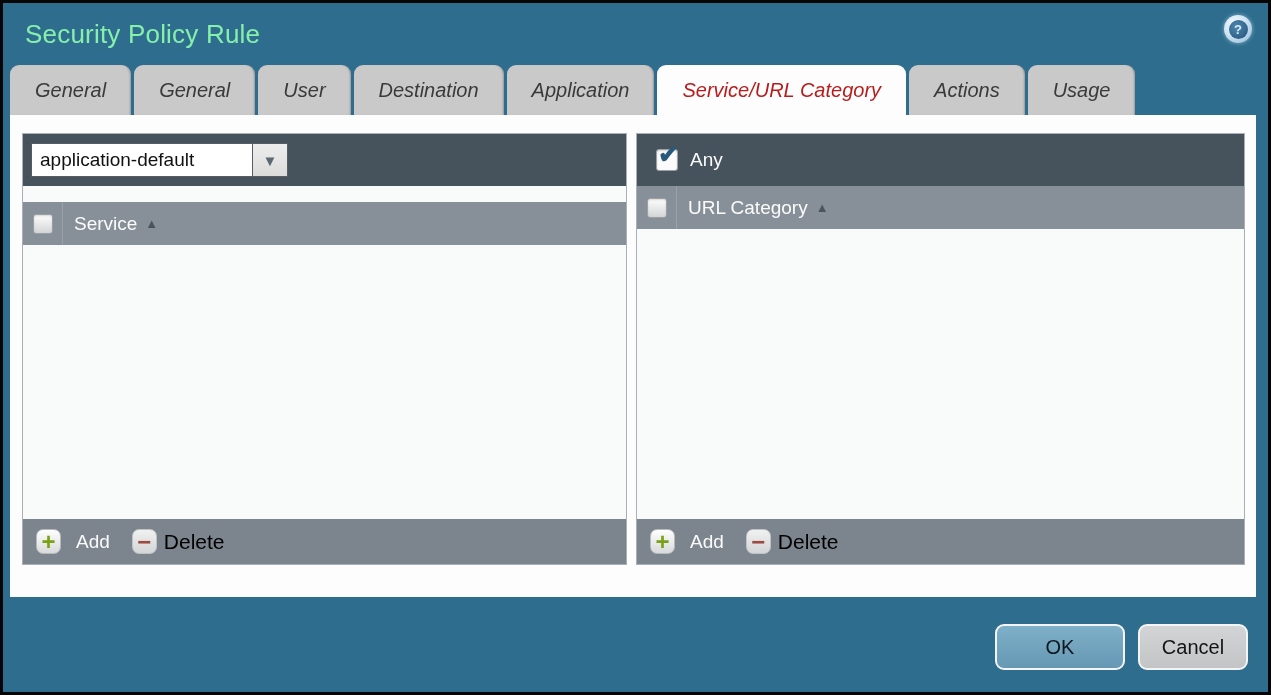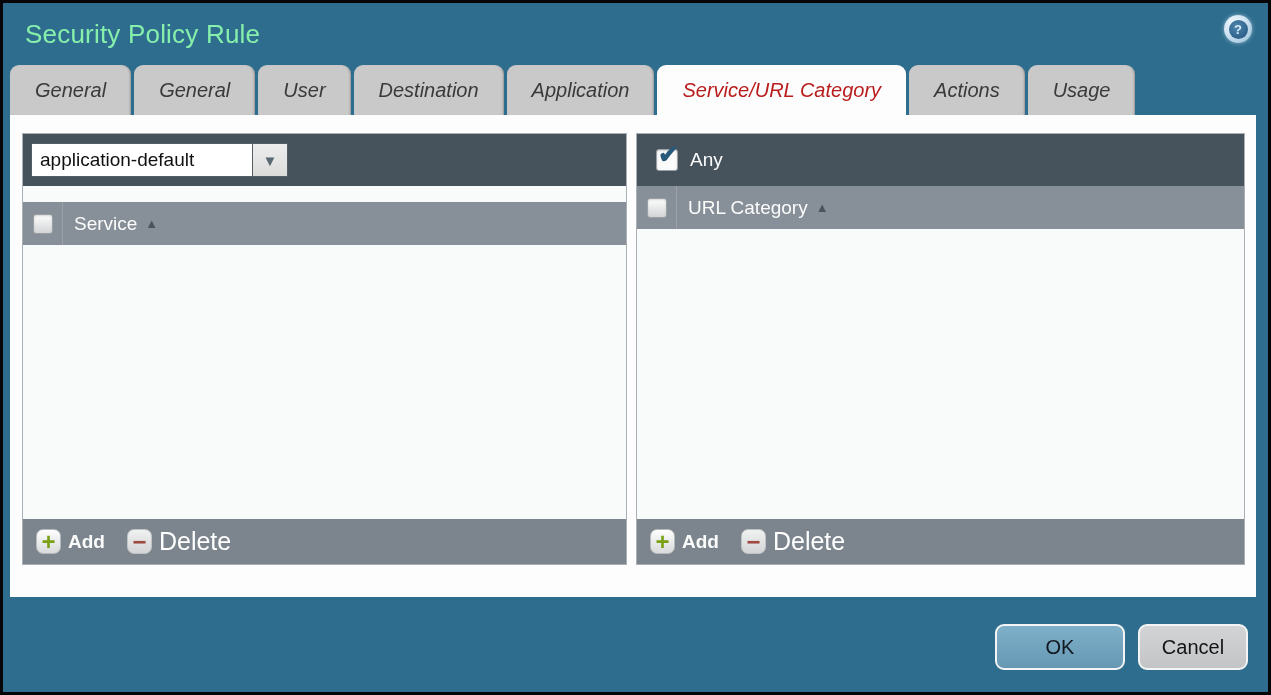--- a/index.html
+++ b/index.html
@@ -187,28 +187,28 @@
     background: linear-gradient(#fefefe, #d8dadb);
     display: flex; align-items: center; justify-content: center;
     font-weight: bold;
     line-height: 1;
   }
   .add-btn, .del-btn {
     display: flex; align-items: center;
     cursor: pointer;
   }
   .add-btn .icon-sq { color: #7ba117; font-size: 24px; }
-  .add-btn .lbl { color: #fbfbfb; font-size: 19px; margin-left: 7px; font-weight: bold; }
+  .add-btn .lbl { color: #fbfbfb; font-size: 19px; margin-left: 15px; }
   .del-btn { margin-left: 22px; }
   .del-btn .icon-sq {
     color: #9e4a41; font-size: 24px;
     background: linear-gradient(#f0f1f1, #d3d5d6);
     border-color: #bfc3c5;
   }
-  .del-btn .lbl { color: #ffffff; font-size: 25px; margin-left: 7px; }
+  .del-btn .lbl { color: #000000; font-size: 21px; margin-left: 7px; }
   
   .dialog-footer {
     display: flex; justify-content: flex-end; align-items: flex-start;
     gap: 13px;
     padding: 27px 20px 0 0;
   }
   .btn {
     height: 46px;
     border-radius: 9px;
     border: 2px solid #f4f4f4;

